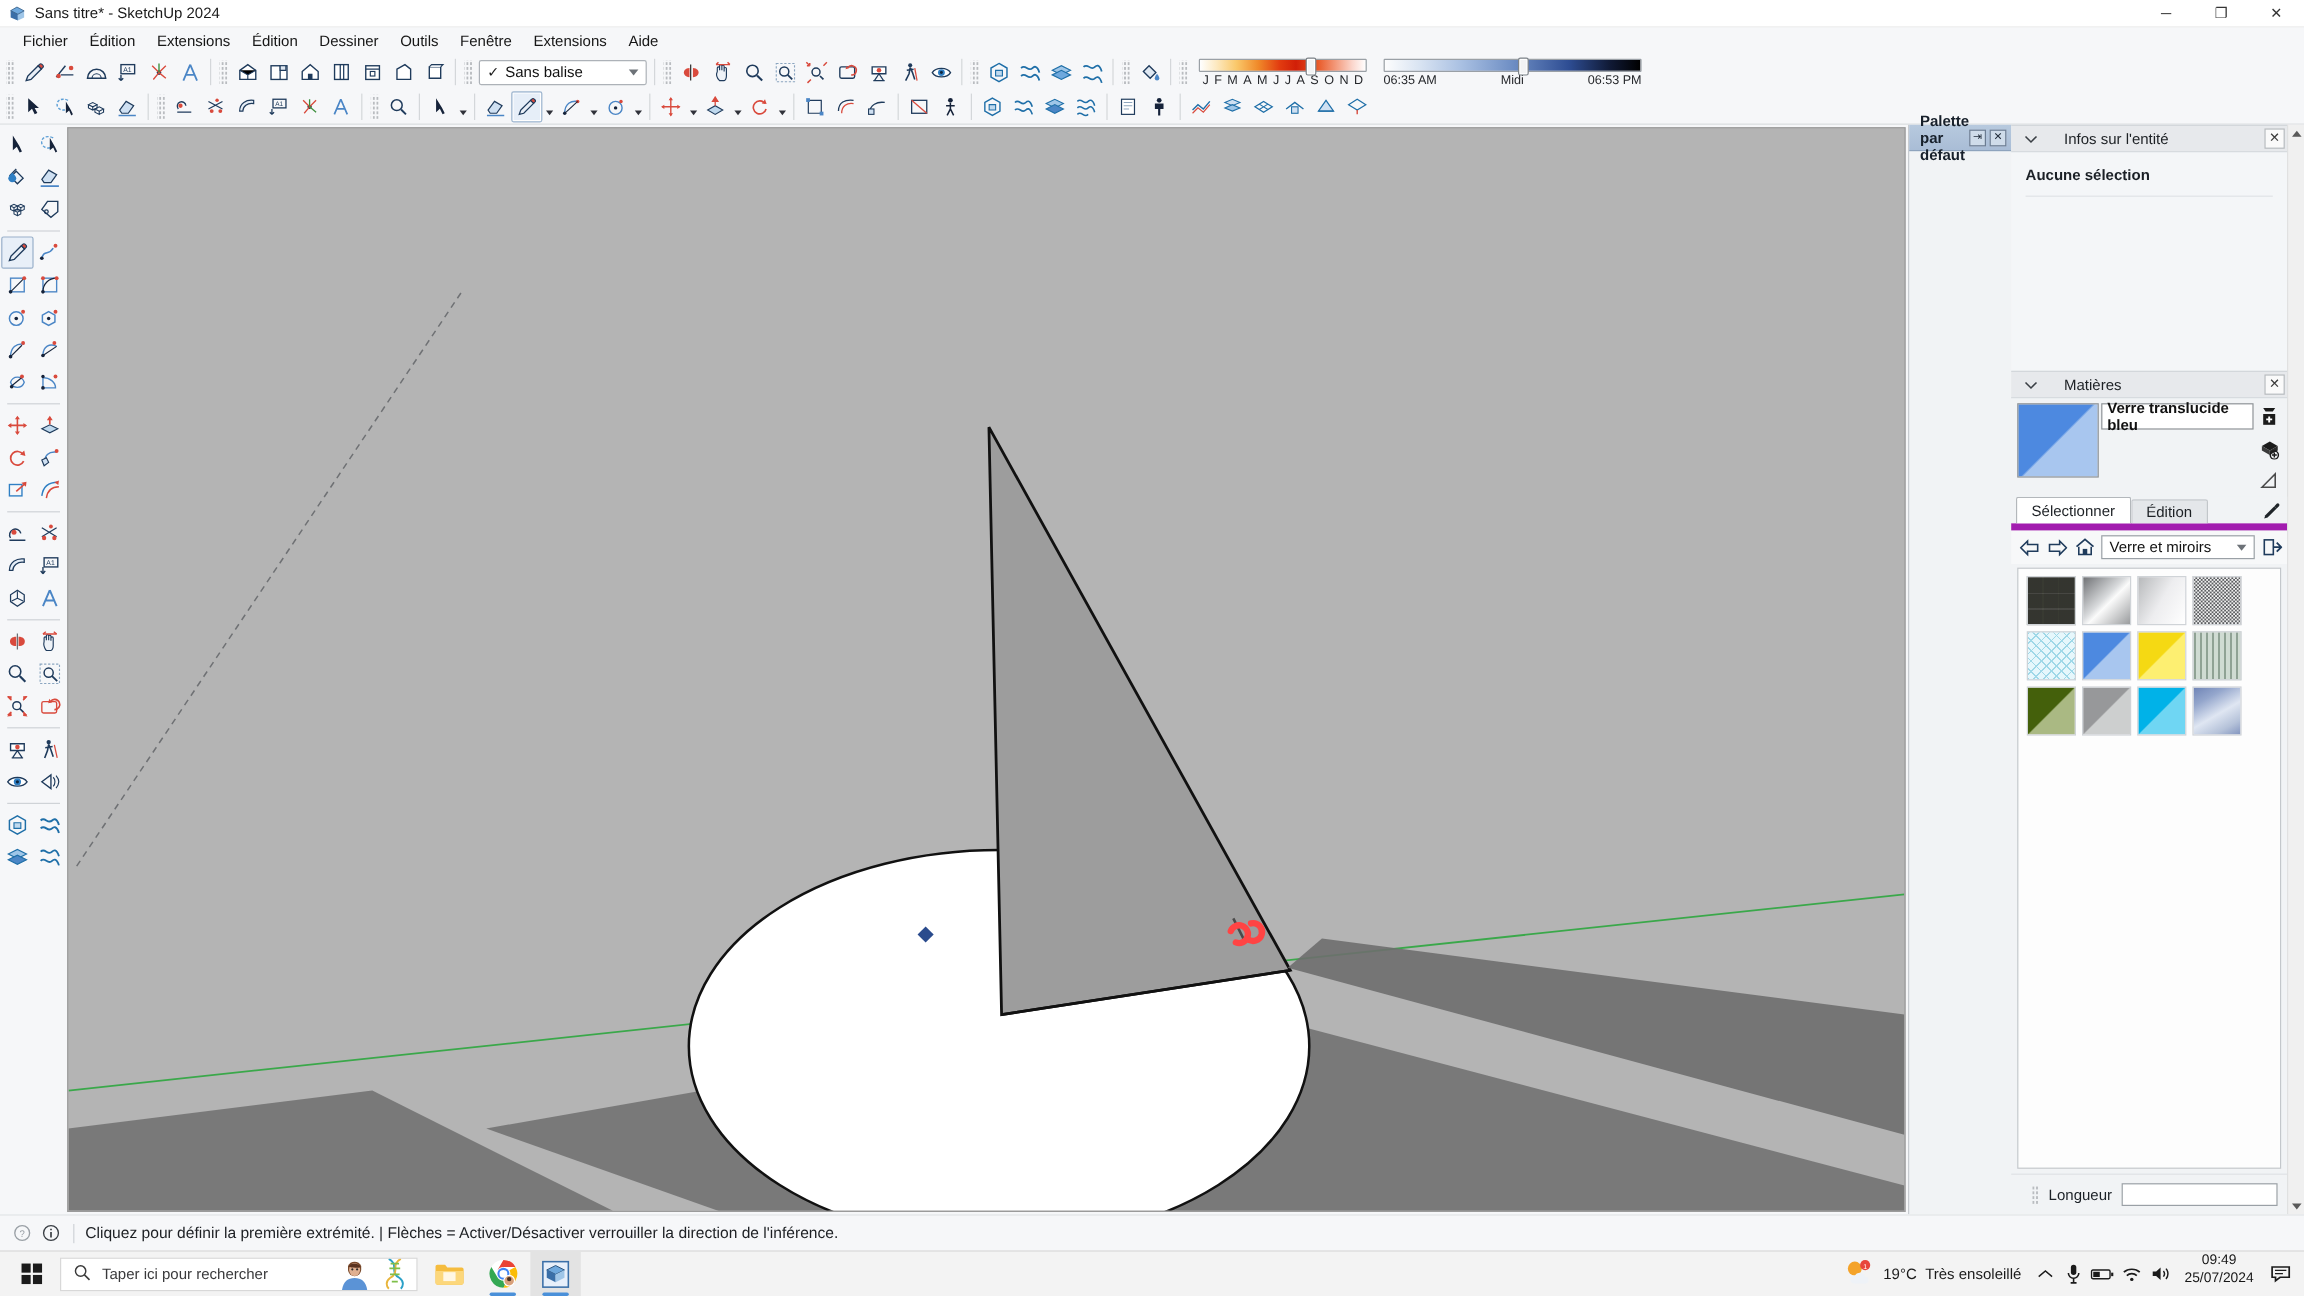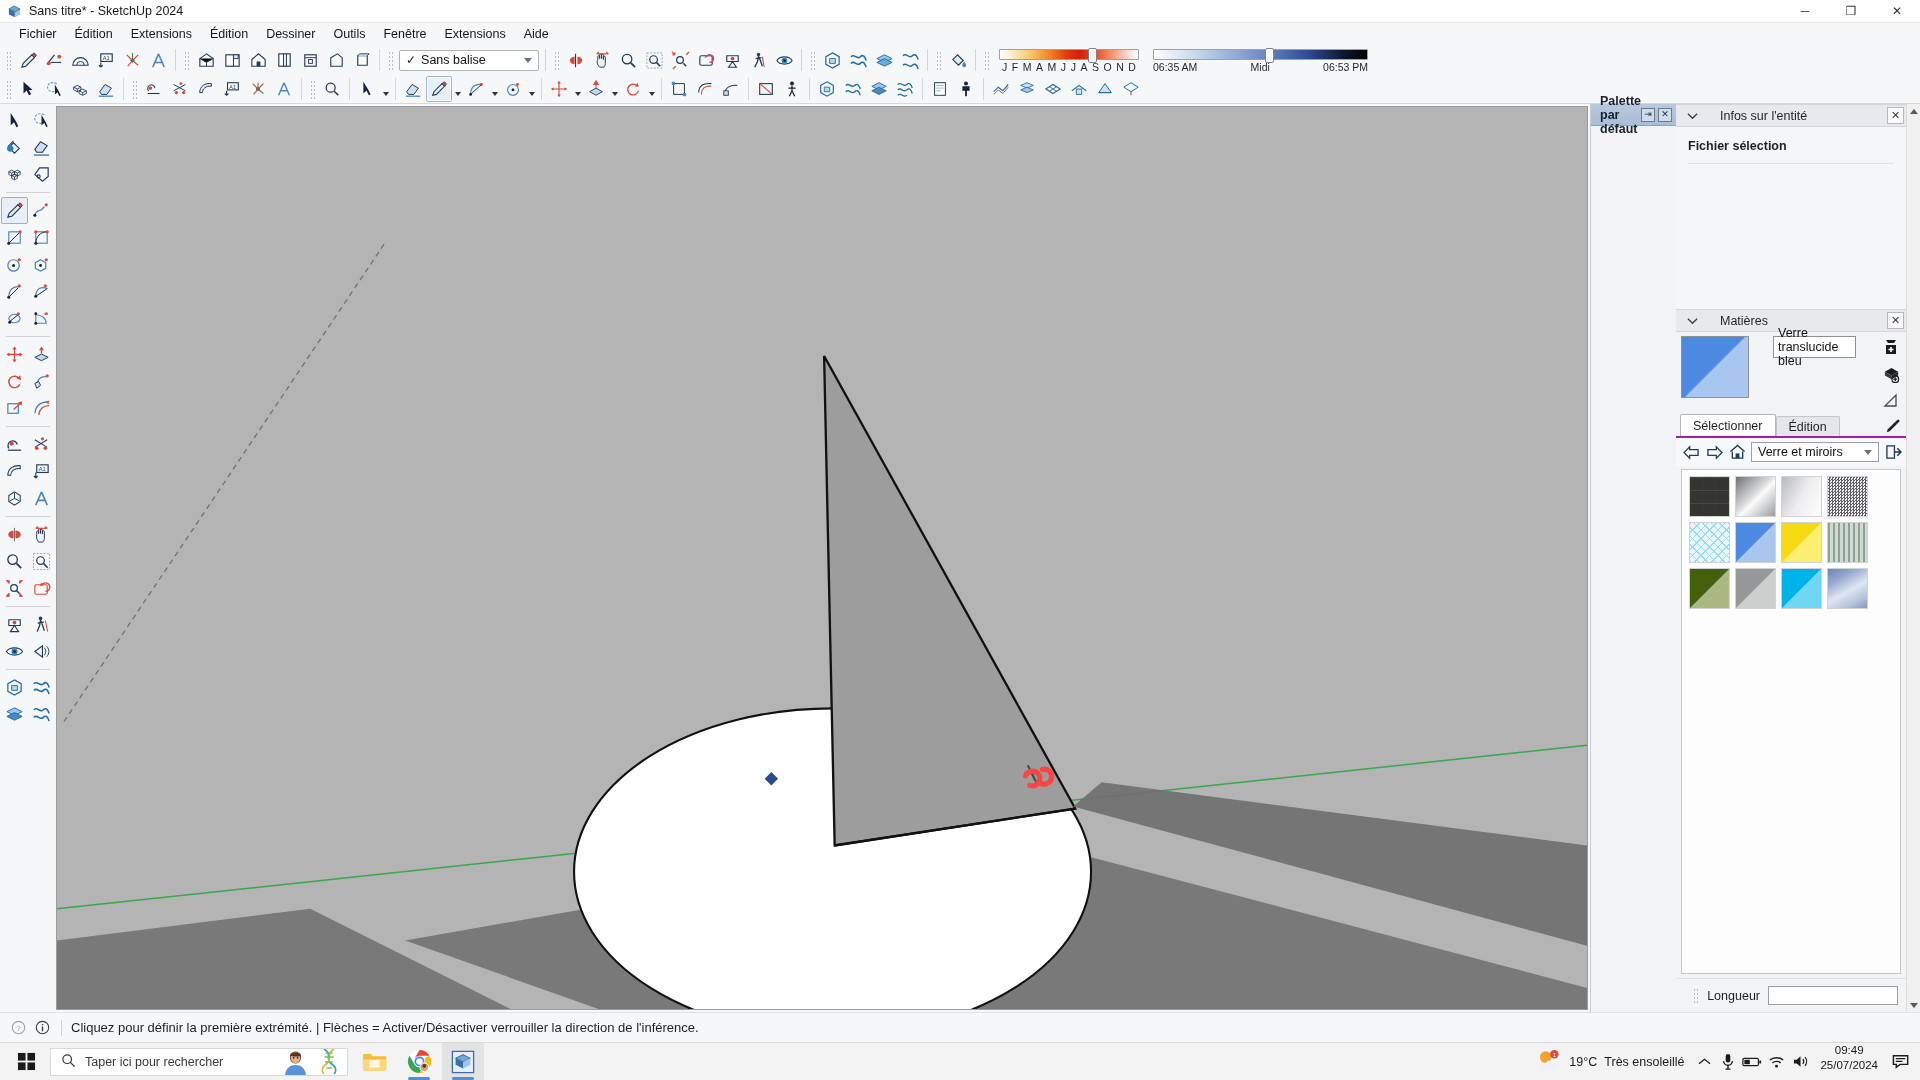--- a/index.html
+++ b/index.html
@@ -97,36 +97,36 @@
   .chev{width:16px;height:16px;display:flex;align-items:center;justify-content:center;color:#333;font-size:11px;}
   .sec-head .lbl{font-size:12.5px;color:#1d2125;margin-left:20px;}
   .xbtn{margin-left:auto;width:17px;height:17px;border:1px solid #b5b9bd;background:#fafafa;display:flex;
     align-items:center;justify-content:center;font-size:11px;color:#3a3a3a;line-height:1;}
 
   .entity-body{background:#f4f6f8;padding:12px 0 0 12px;height:182px;}
   .entity-body .nosel{font-size:12.5px;font-weight:bold;color:#1b2026;}
   .entity-rule{height:1px;background:#e0e3e6;margin:10px 12px 0 0;}
 
   
-  .mat-top{display:flex;padding:4px 4px 4px 5px;gap:24px;background:#f1f3f5;align-items:flex-start;}
+  .mat-top{display:flex;padding:4px 4px 4px 5px;gap:2px;background:#f1f3f5;align-items:flex-start;font-weight:bold;}
   .mat-swatch{width:68px;height:62px;border:1px solid #8d9297;flex:0 0 68px;
     background:linear-gradient(135deg,#4d89e0 0%,#4d89e0 49%,#a8c6ef 51%,#a8c6ef 100%);}
   .mat-name{flex:1 1 auto;height:22px;border:1px solid #8d9297;background:#fff;font-size:12.5px;
     display:flex;align-items:center;padding:0 4px;color:#111;}
   .mat-icons{width:22px;flex:0 0 22px;display:flex;flex-direction:column;gap:9px;align-items:center;padding-top:2px;}
   .mic{width:18px;height:18px;display:flex;align-items:center;justify-content:center;}
 
   .tabs{display:flex;align-items:flex-end;padding:0 4px;background:#f1f3f5;height:22px;position:relative;}
   .tab{height:20px;padding:0 12px;display:flex;align-items:center;font-size:12.5px;color:#1d2125;
     border:1px solid #c2c6ca;border-bottom:none;background:#e4e7ea;border-radius:2px 2px 0 0;}
   .tab.sel{background:#fff;border-color:#b3b7bb;height:22px;}
   .tabs .eyedrop{margin-left:auto;width:20px;height:20px;display:flex;align-items:center;justify-content:center;}
 
   .mat-nav{display:flex;align-items:center;gap:5px;padding:4px 4px 4px 6px;background:#f7f8f9;
-    border-top:2px solid #a21caf;}
+    border-top:6px solid #a21caf;}
   .navbtn{width:18px;height:18px;display:flex;align-items:center;justify-content:center;}
   .navsel{flex:1 1 auto;height:20px;border:1px solid #9aa0a6;background:#fff;display:flex;align-items:center;
     padding:0 3px 0 6px;font-size:12.5px;color:#111;}
   .navsel .dd{margin-left:auto;width:14px;display:flex;align-items:center;justify-content:center;}
   .navsel .dd i{border-left:4px solid transparent;border-right:4px solid transparent;border-top:5px solid #6d7278;}
 
   .mat-grid-wrap{flex:1 1 auto;background:#fdfdfd;border:1px solid #c3c7cb;margin:3px 5px 4px 5px;
     padding:6px 0 0 7px;display:flex;align-items:flex-start;align-content:flex-start;flex-wrap:wrap;gap:5px;min-height:0;}
   .mswatch{width:41px;height:41px;border:1px solid #cfd3d7;flex:0 0 41px;}
 
@@ -1110,21 +1110,21 @@
           <div class="sec-head">
             <span class="chev">
               <svg width="11" height="8" viewBox="0 0 12 8">
                   <path d="M1 1.5 L6 6.5 L11 1.5" fill="none" stroke="#3a3f45" stroke-width="1.4"></path>
                 </svg>
             </span>
             <span class="lbl">Infos sur l'entité</span>
             <div class="xbtn">✕</div>
           </div>
           <div class="entity-body">
-            <div class="nosel">Fichier sélection</div>
+            <div class="nosel">Aucune sélection</div>
             <div class="entity-rule"></div>
           </div>
 
           <div class="sec-head">
             <span class="chev">
               <svg width="11" height="8" viewBox="0 0 12 8">
                   <path d="M1 1.5 L6 6.5 L11 1.5" fill="none" stroke="#3a3f45" stroke-width="1.4"></path>
                 </svg>
             </span>
             <span class="lbl">Matières</span>

